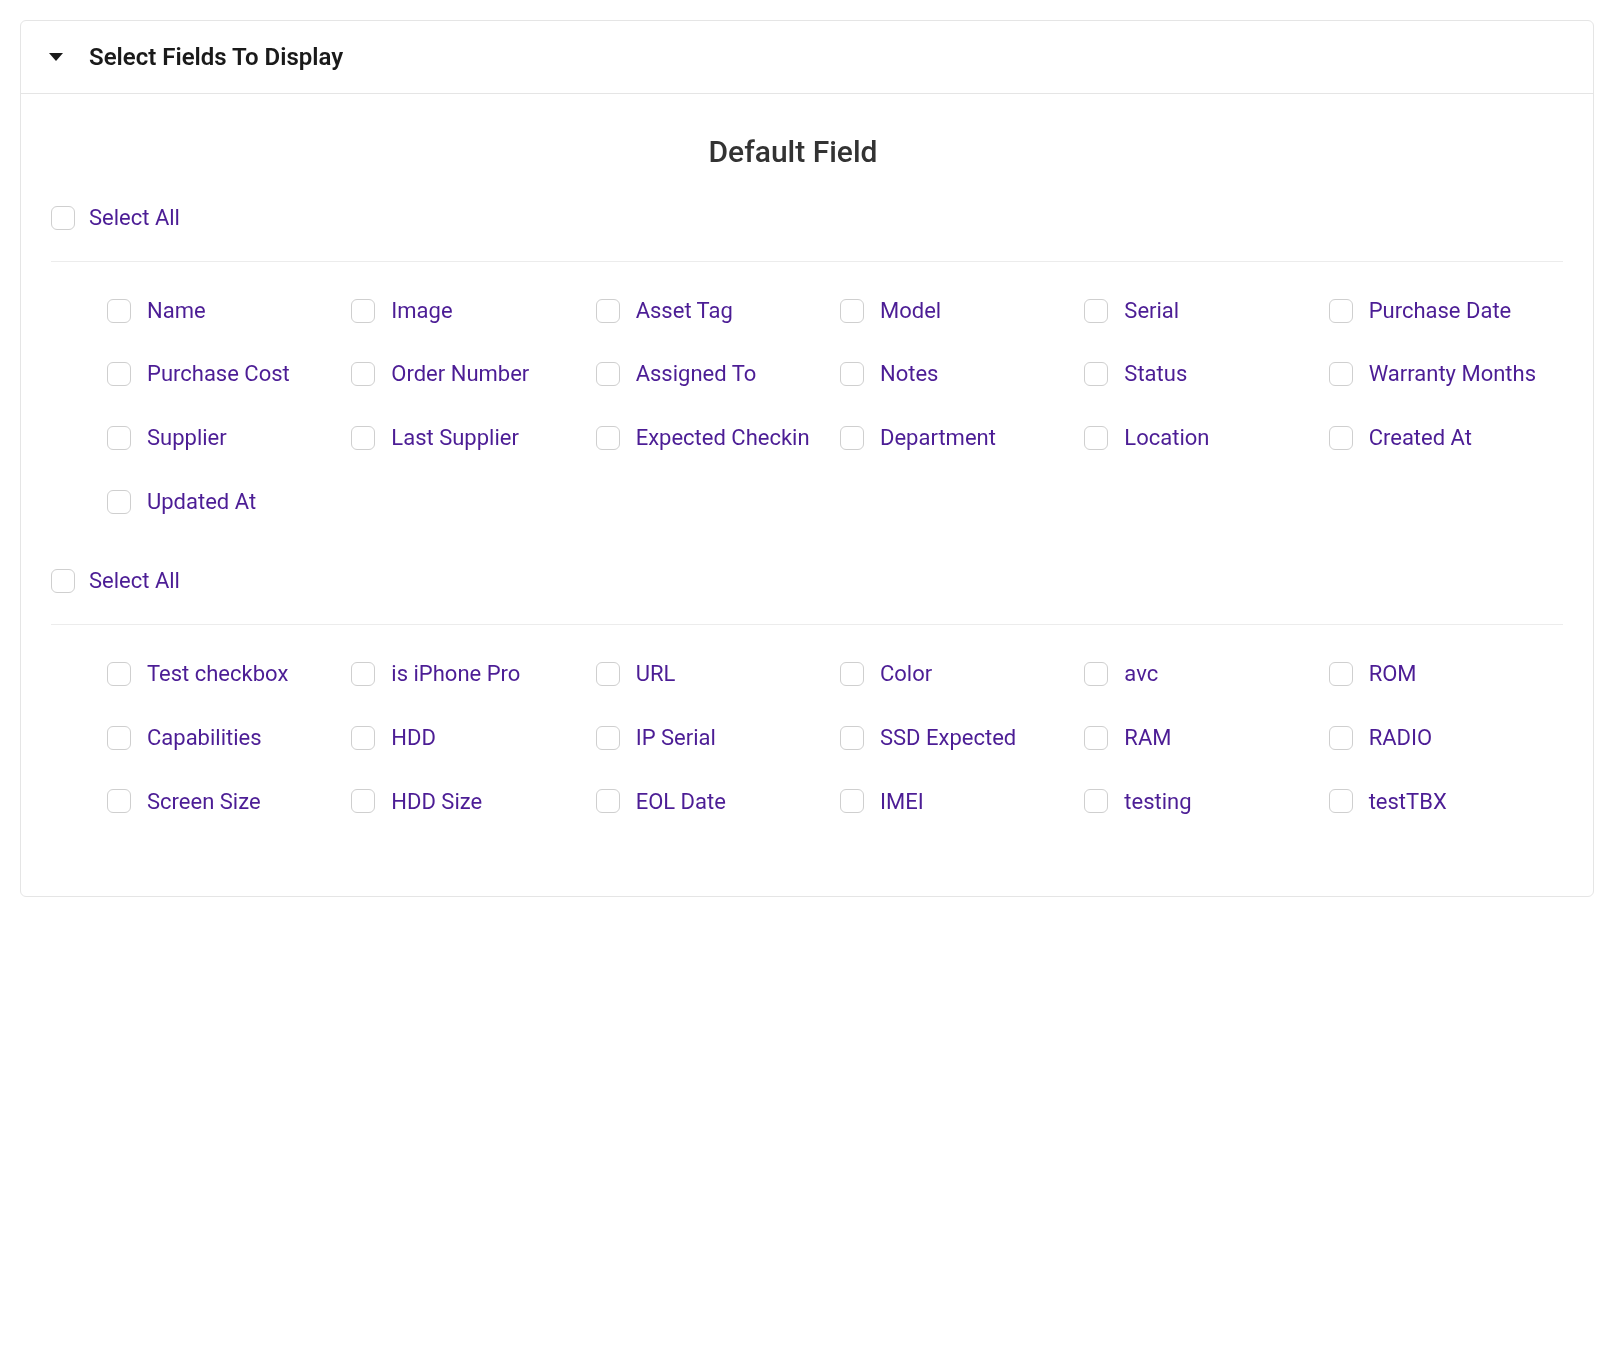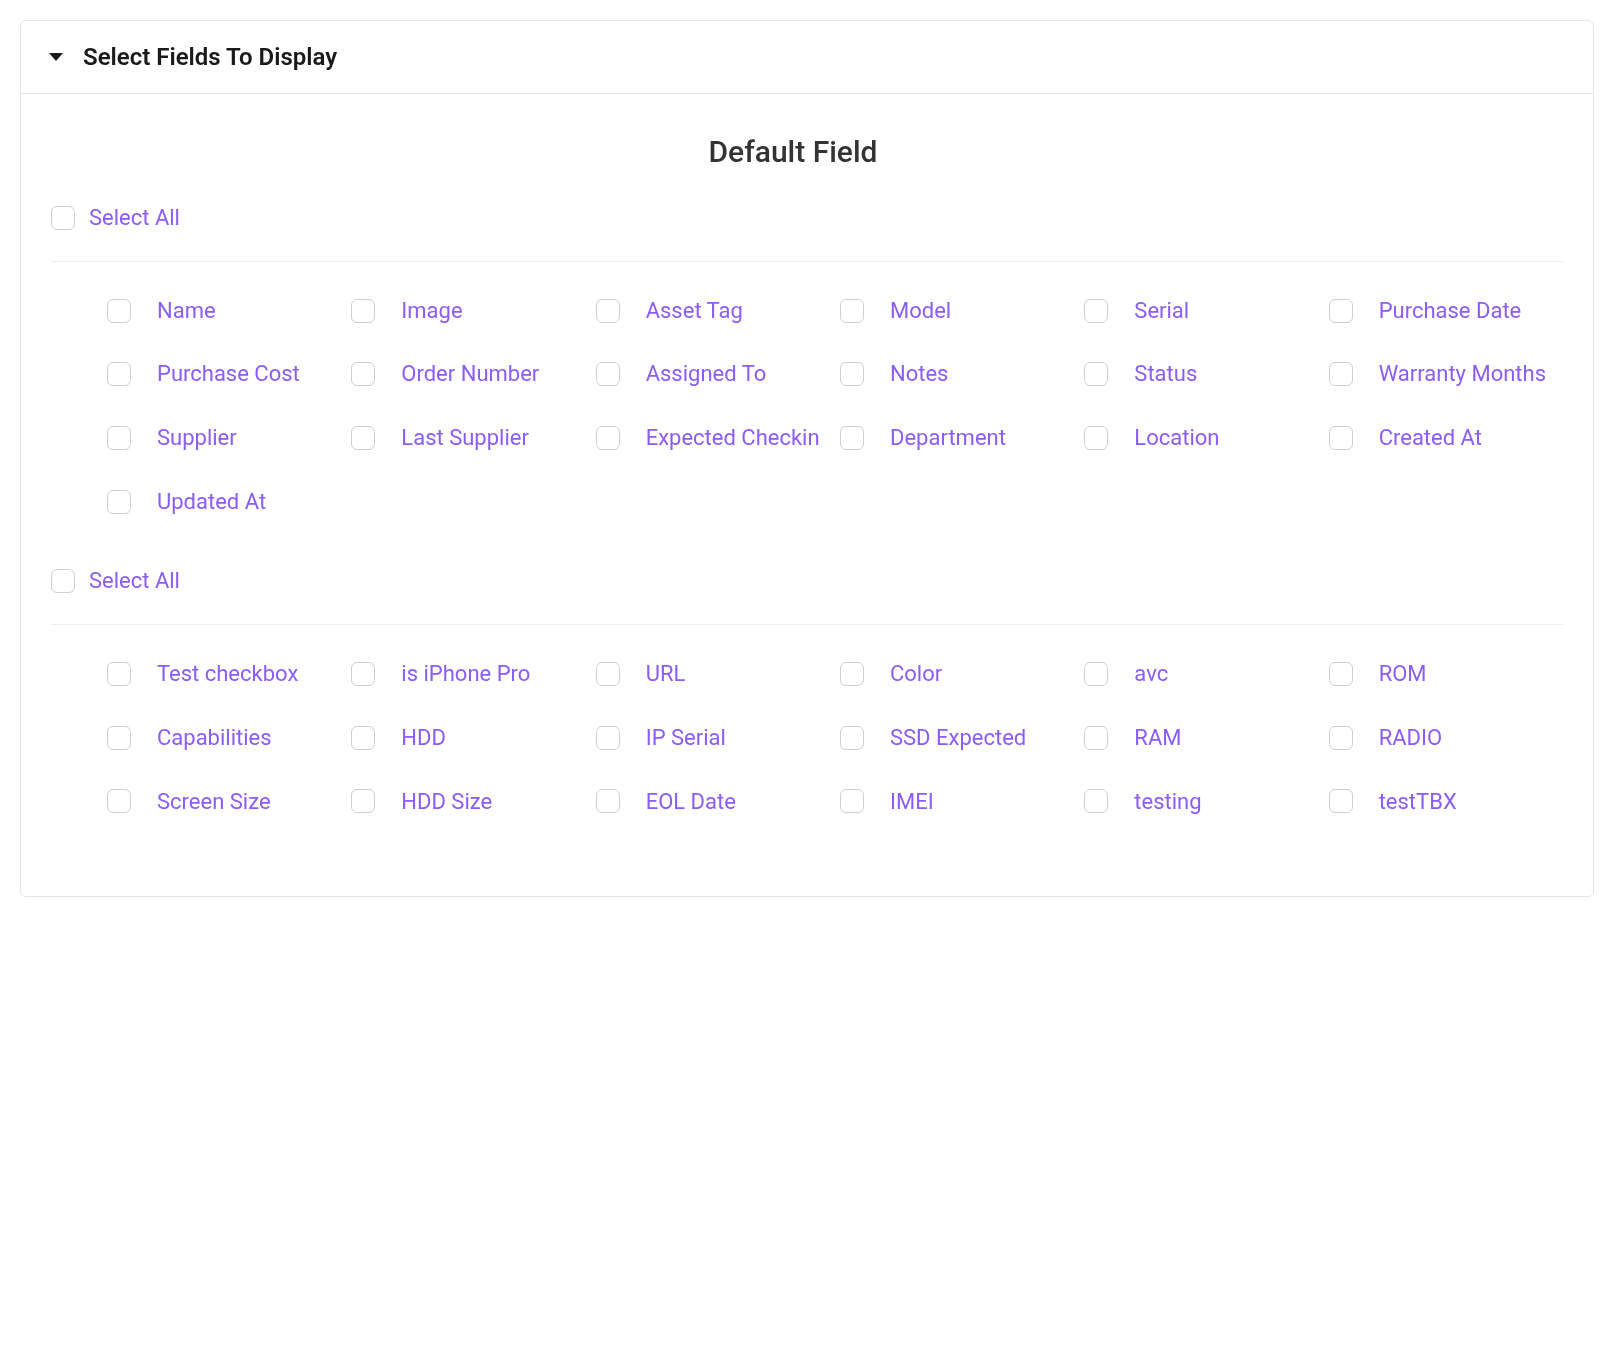--- a/index.html
+++ b/index.html
@@ -16,21 +16,21 @@
     .panel {
       border: 1px solid #e5e5e5;
       border-radius: 6px;
       overflow: hidden;
     }
     .panel-header {
       display: flex;
       align-items: center;
       padding: 22px 28px;
       border-bottom: 1px solid #e5e5e5;
-      gap: 20px;
+      gap: 26px;
       cursor: pointer;
     }
     .caret-down {
       width: 0;
       height: 0;
       border-left: 7px solid transparent;
       border-right: 7px solid transparent;
       border-top: 8px solid #1a1a1a;
     }
     .panel-title {
@@ -77,35 +77,35 @@
     .fields-grid {
       display: grid;
       grid-template-columns: repeat(6, 1fr);
       column-gap: 10px;
       row-gap: 34px;
       padding-left: 56px;
     }
     .field-item {
       display: flex;
       align-items: center;
-      gap: 26px;
+      gap: 16px;
       cursor: pointer;
     }
     .checkbox {
       width: 24px;
       height: 24px;
       min-width: 24px;
       border: 1.5px solid #cfcfcf;
       border-radius: 6px;
       background: #fff;
       flex-shrink: 0;
     }
     .field-label, .select-all-label {
       font-size: 22px;
-      color: #8b5cf6;
+      color: #4c1d95;
       line-height: 1.35;
     }
   </style>
 </head>
 <body>
 
 <div class="panel">
   <div class="panel-header">
     <div class="caret-down"></div>
     <div class="panel-title">Select Fields To Display</div>

